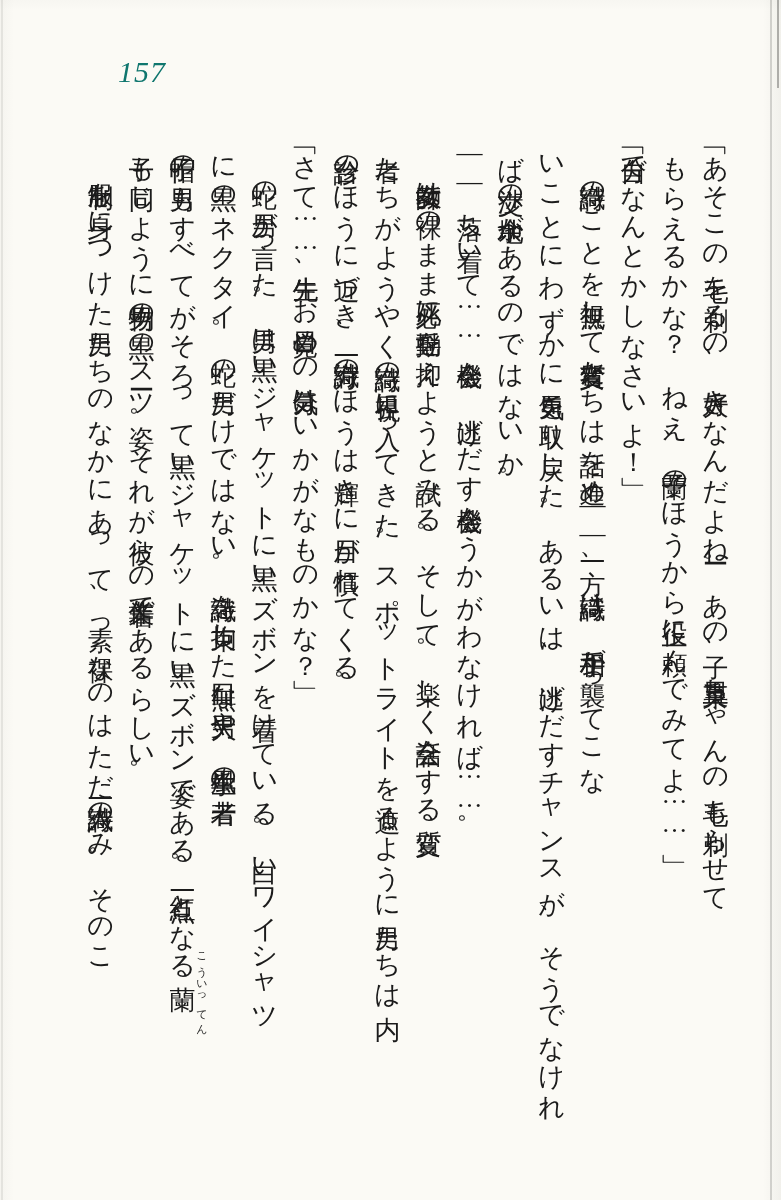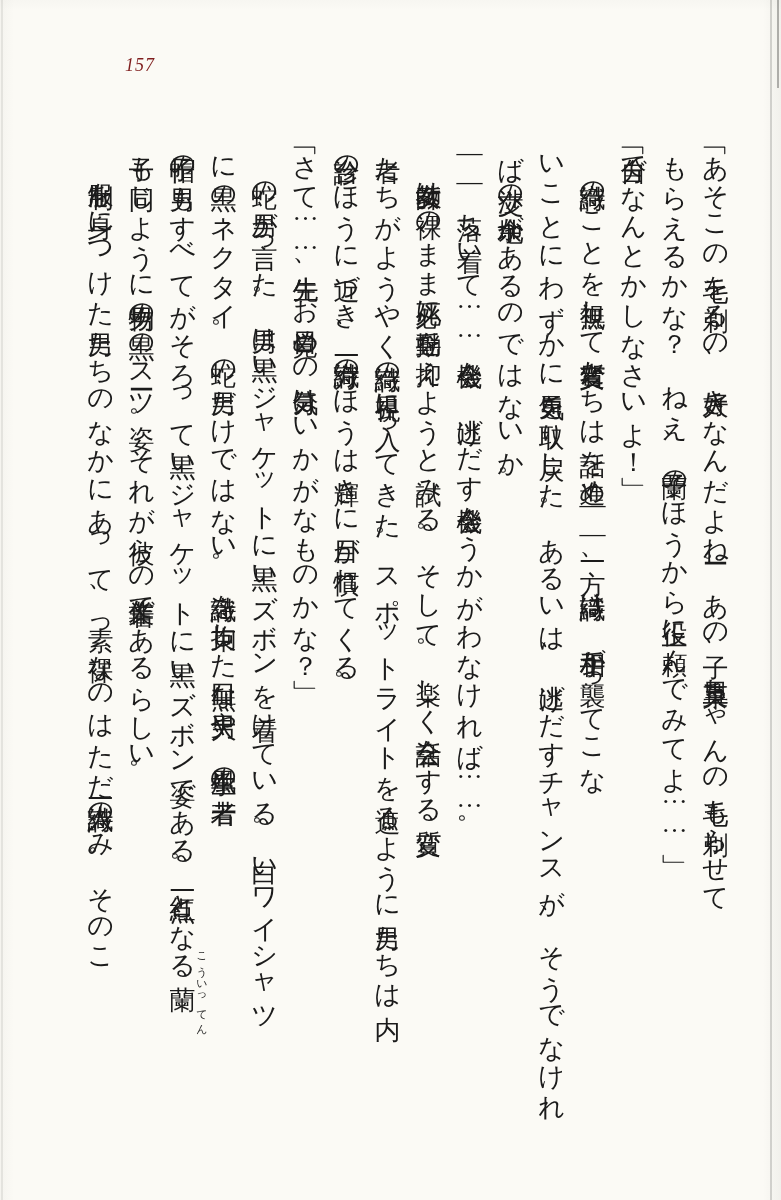--- a/index.html
+++ b/index.html
@@ -44,24 +44,24 @@
     position: absolute;
     top: 0;
     bottom: 0;
     left: 1px;
     width: 2px;
     background: rgba(150,150,145,0.18);
   }
   .page-number {
     position: absolute;
     top: 55px;
-    left: 125px;
-    font-size: 18px;
+    left: 118px;
+    font-size: 30px;
     font-style: italic;
-    color: #7f1d1d;
+    color: #0f766e;
     letter-spacing: 1px;
   }
   .text-block {
     position: absolute;
     top: 138px;
     right: 45px;
     height: 1020px;
     writing-mode: vertical-rl;
     text-orientation: upright;
     font-size: 26px;

